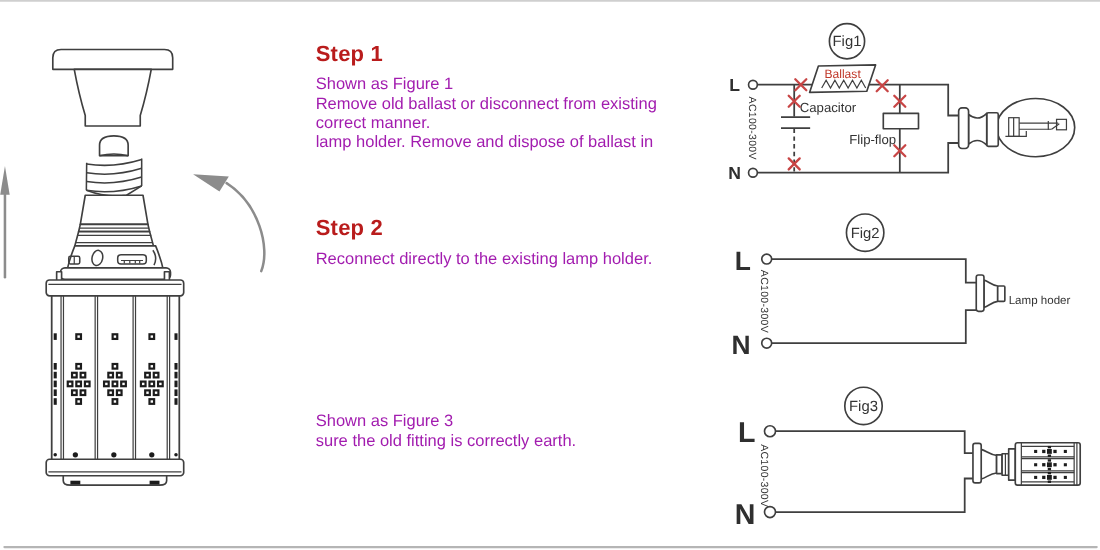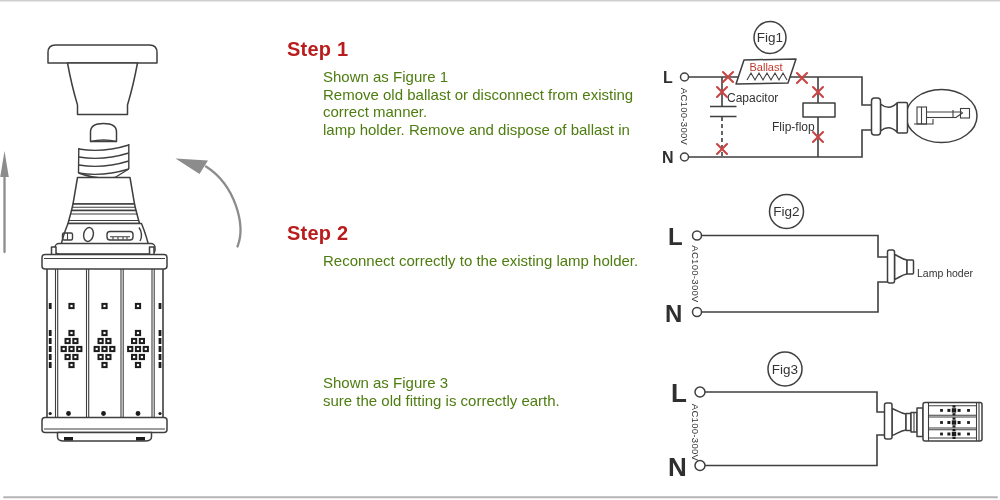--- a/index.html
+++ b/index.html
@@ -2,21 +2,21 @@
 <html><head>
 <meta charset="utf-8">
 <style>
   html,body{margin:0;padding:0;background:#fff;}
   body{font-family:"Liberation Sans", sans-serif;}
   .stage{position:relative;width:1000px;height:500px;background:#fff;overflow:hidden;}
   .stage svg{position:absolute;left:0;top:0;}
   .steps{position:absolute;left:287px;top:0;width:370px;}
   .step{position:absolute;left:0;}
   .step h2{margin:0 0 7px 0;font-size:20px;font-weight:bold;color:#b91c1c;letter-spacing:.2px;}
-  .step .line{font-size:15px;line-height:17.5px;color:#4d7c0f;margin-left:36px;}
+  .step .line{font-size:15px;line-height:17.5px;color:#a21caf;}
   
   .wire{fill:none;stroke:#3f3f3f;stroke-width:1.6;}
   .thin{fill:none;stroke:#3f3f3f;stroke-width:1.1;}
   .outline{fill:#fff;stroke:#3f3f3f;stroke-width:1.5;stroke-linejoin:round;}
   .nofill{fill:none;stroke:#3f3f3f;stroke-width:1.4;stroke-linejoin:round;}
   .dashed{stroke-dasharray:4 3;}
   .mark{stroke:#c84545;stroke-width:2.1;stroke-linecap:round;}
   .lbl{font-size:12px;fill:#333;}
   .red{fill:#c0392b;font-size:11px;}
   .figlbl{font-size:13.5px;fill:#333;}
@@ -280,23 +280,23 @@
 </svg>
 
   <div class="steps">
     <section class="step" style="top:38px">
       <h2>Step 1</h2>
       <div class="line">Shown as Figure 1</div>
       <div class="line">Remove old ballast or disconnect from existing</div>
       <div class="line">correct manner.</div>
       <div class="line">lamp holder. Remove and dispose of ballast in</div>
     </section>
-    <section class="step" style="top:222px">
+    <section class="step" style="top:197px">
       <h2>Step 2</h2>
-      <div class="line">Reconnect correctly to the existing lamp holder.</div>
+      <div class="line">Reconnect directly to the existing lamp holder.</div>
     </section>
     <section class="step" style="top:374px">
       <div class="line">Shown as Figure 3</div>
       <div class="line">sure the old fitting is correctly earth.</div>
     </section>
   </div>
 
 </div>
 
 </body></html>

